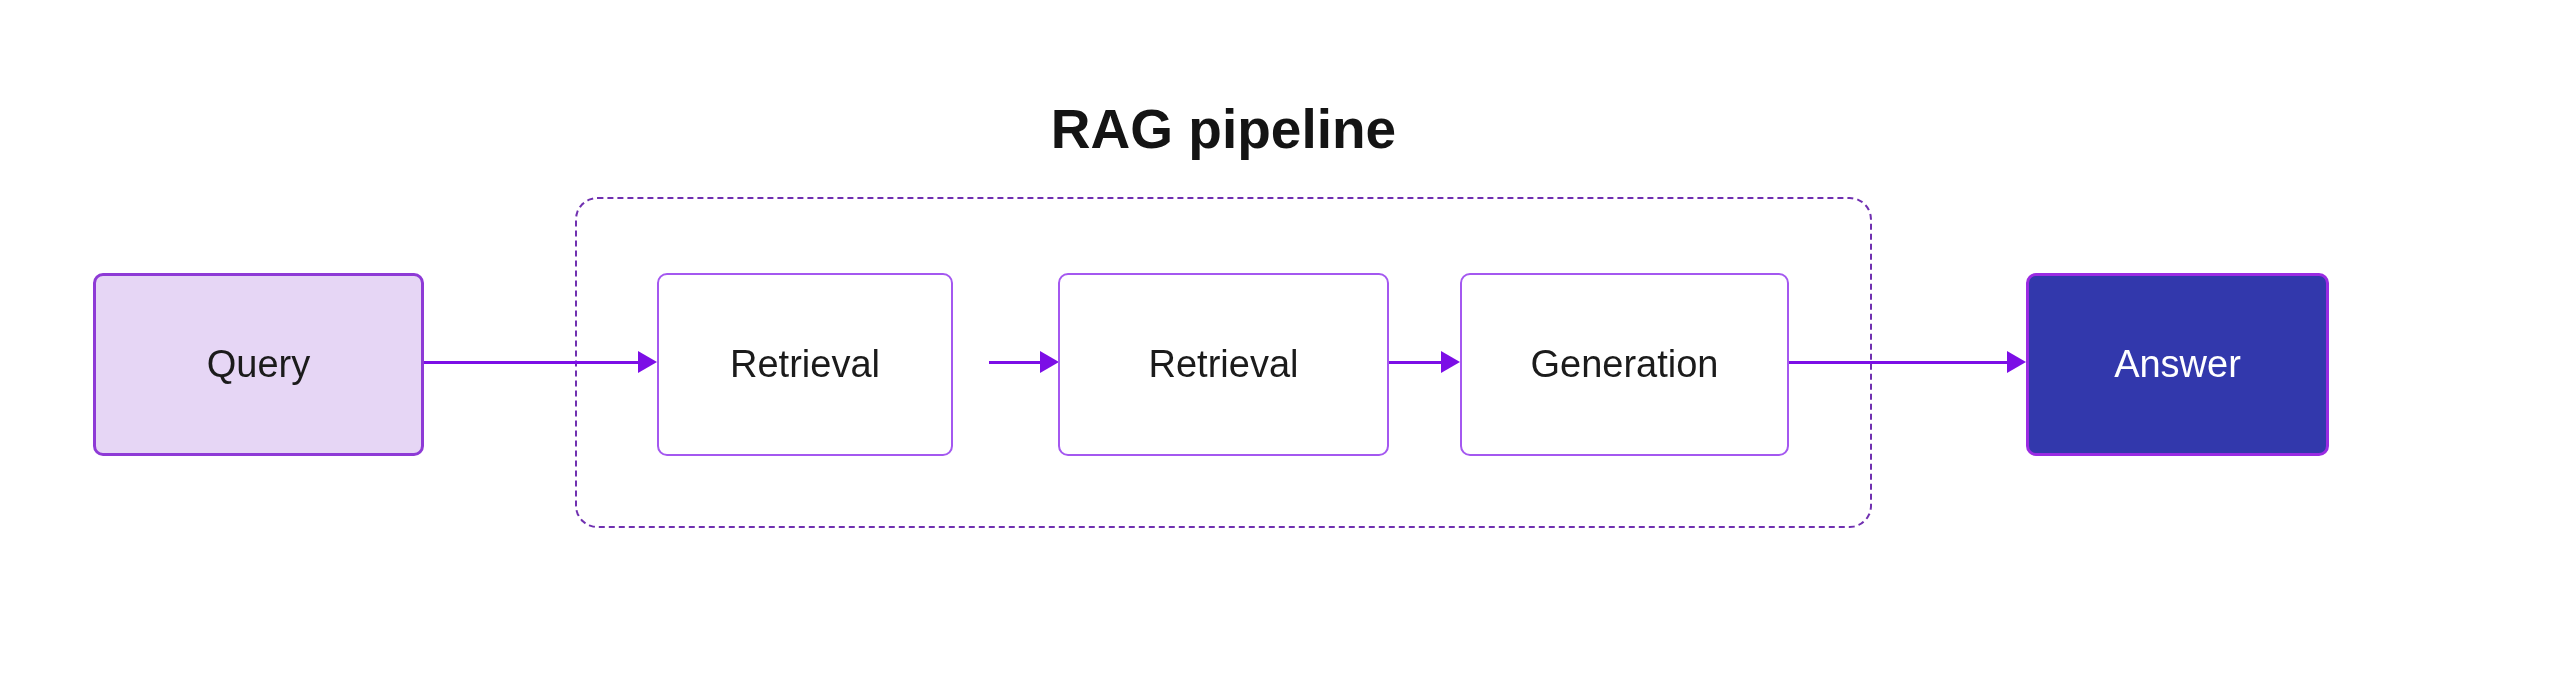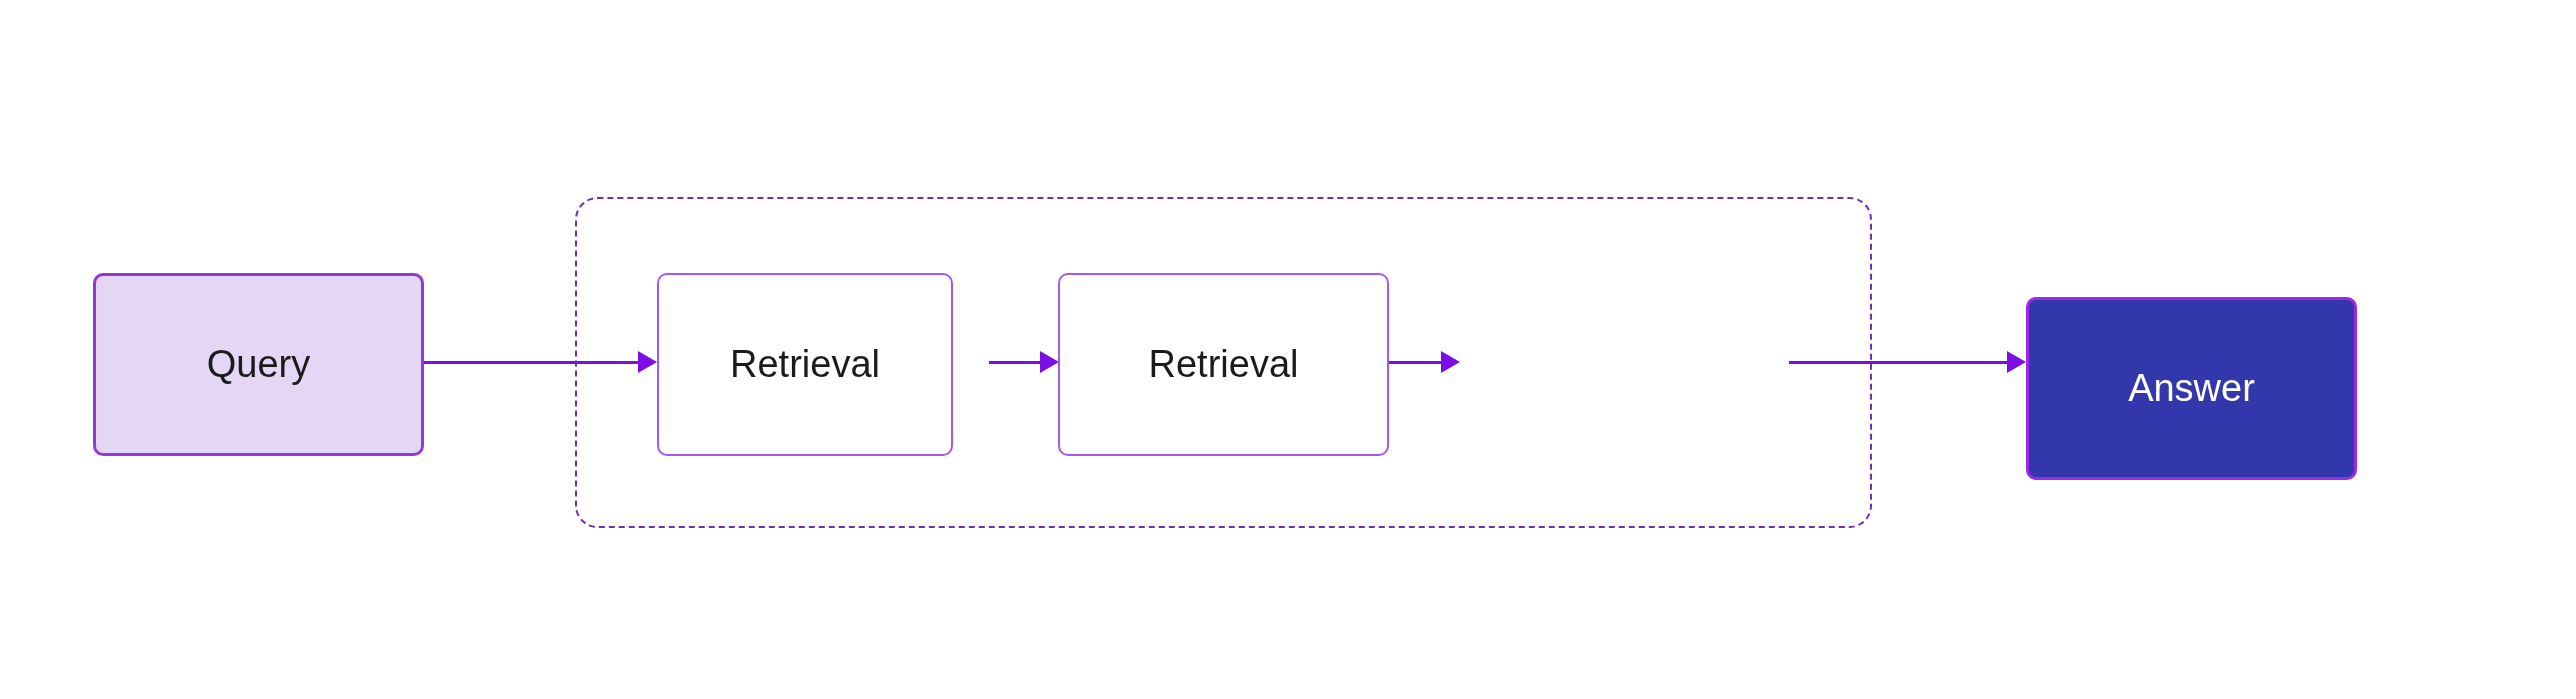--- a/index.html
+++ b/index.html
@@ -59,21 +59,21 @@
   }
   .node.output {
     background: var(--output_fill, #3238ac);
     border: 3.4px solid var(--output_border, #9a2be2);
     color: var(--output_text, #ffffff);
   }
   #node-query      { left: 93px;  width: 331px; }
   #node-retrieval  { left: 657px;  width: 296px; }
   #node-reranking  { left: 1058px; width: 331px; }
   #node-generation { left: 1460px; width: 329px; }
-  #node-answer     { left: 2026px; width: 331px; margin-top: 24px; }
+  #node-answer     { left: 2026px; width: 303px; }
 
   .edge {
     position: absolute;
     top: 351px;
     height: 22.4px;
     display: flex;
     align-items: center;
     z-index: 1;
   }
   .edge .shaft {
@@ -91,20 +91,21 @@
   #edge-0 { left: 424px;  width: 233px; }
   #edge-1 { left: 989px; width: 70px;  }
   #edge-2 { left: 1389px; width: 71px;  }
   #edge-3 { left: 1789px; width: 237px; }
 </style>
 </head>
 <body>
 
 <div class="canvas">
 
+  <div class="diagram-title">RAG pipeline</div>
 
   <div class="group-box"></div>
 
   <div class="node input" id="node-query">
     <span>Query</span>
   </div>
 
   <div class="edge" id="edge-0">
     <div class="shaft"></div>
     <div class="head"></div>
@@ -121,20 +122,23 @@
 
   <div class="node stage" id="node-reranking">
     <span>Retrieval</span>
   </div>
 
   <div class="edge" id="edge-2">
     <div class="shaft"></div>
     <div class="head"></div>
   </div>
 
+  <div class="node stage" id="node-generation">
+    <span>Generation</span>
+  </div>
 
   <div class="edge" id="edge-3">
     <div class="shaft"></div>
     <div class="head"></div>
   </div>
 
   <div class="node output" id="node-answer">
     <span>Answer</span>
   </div>
 

